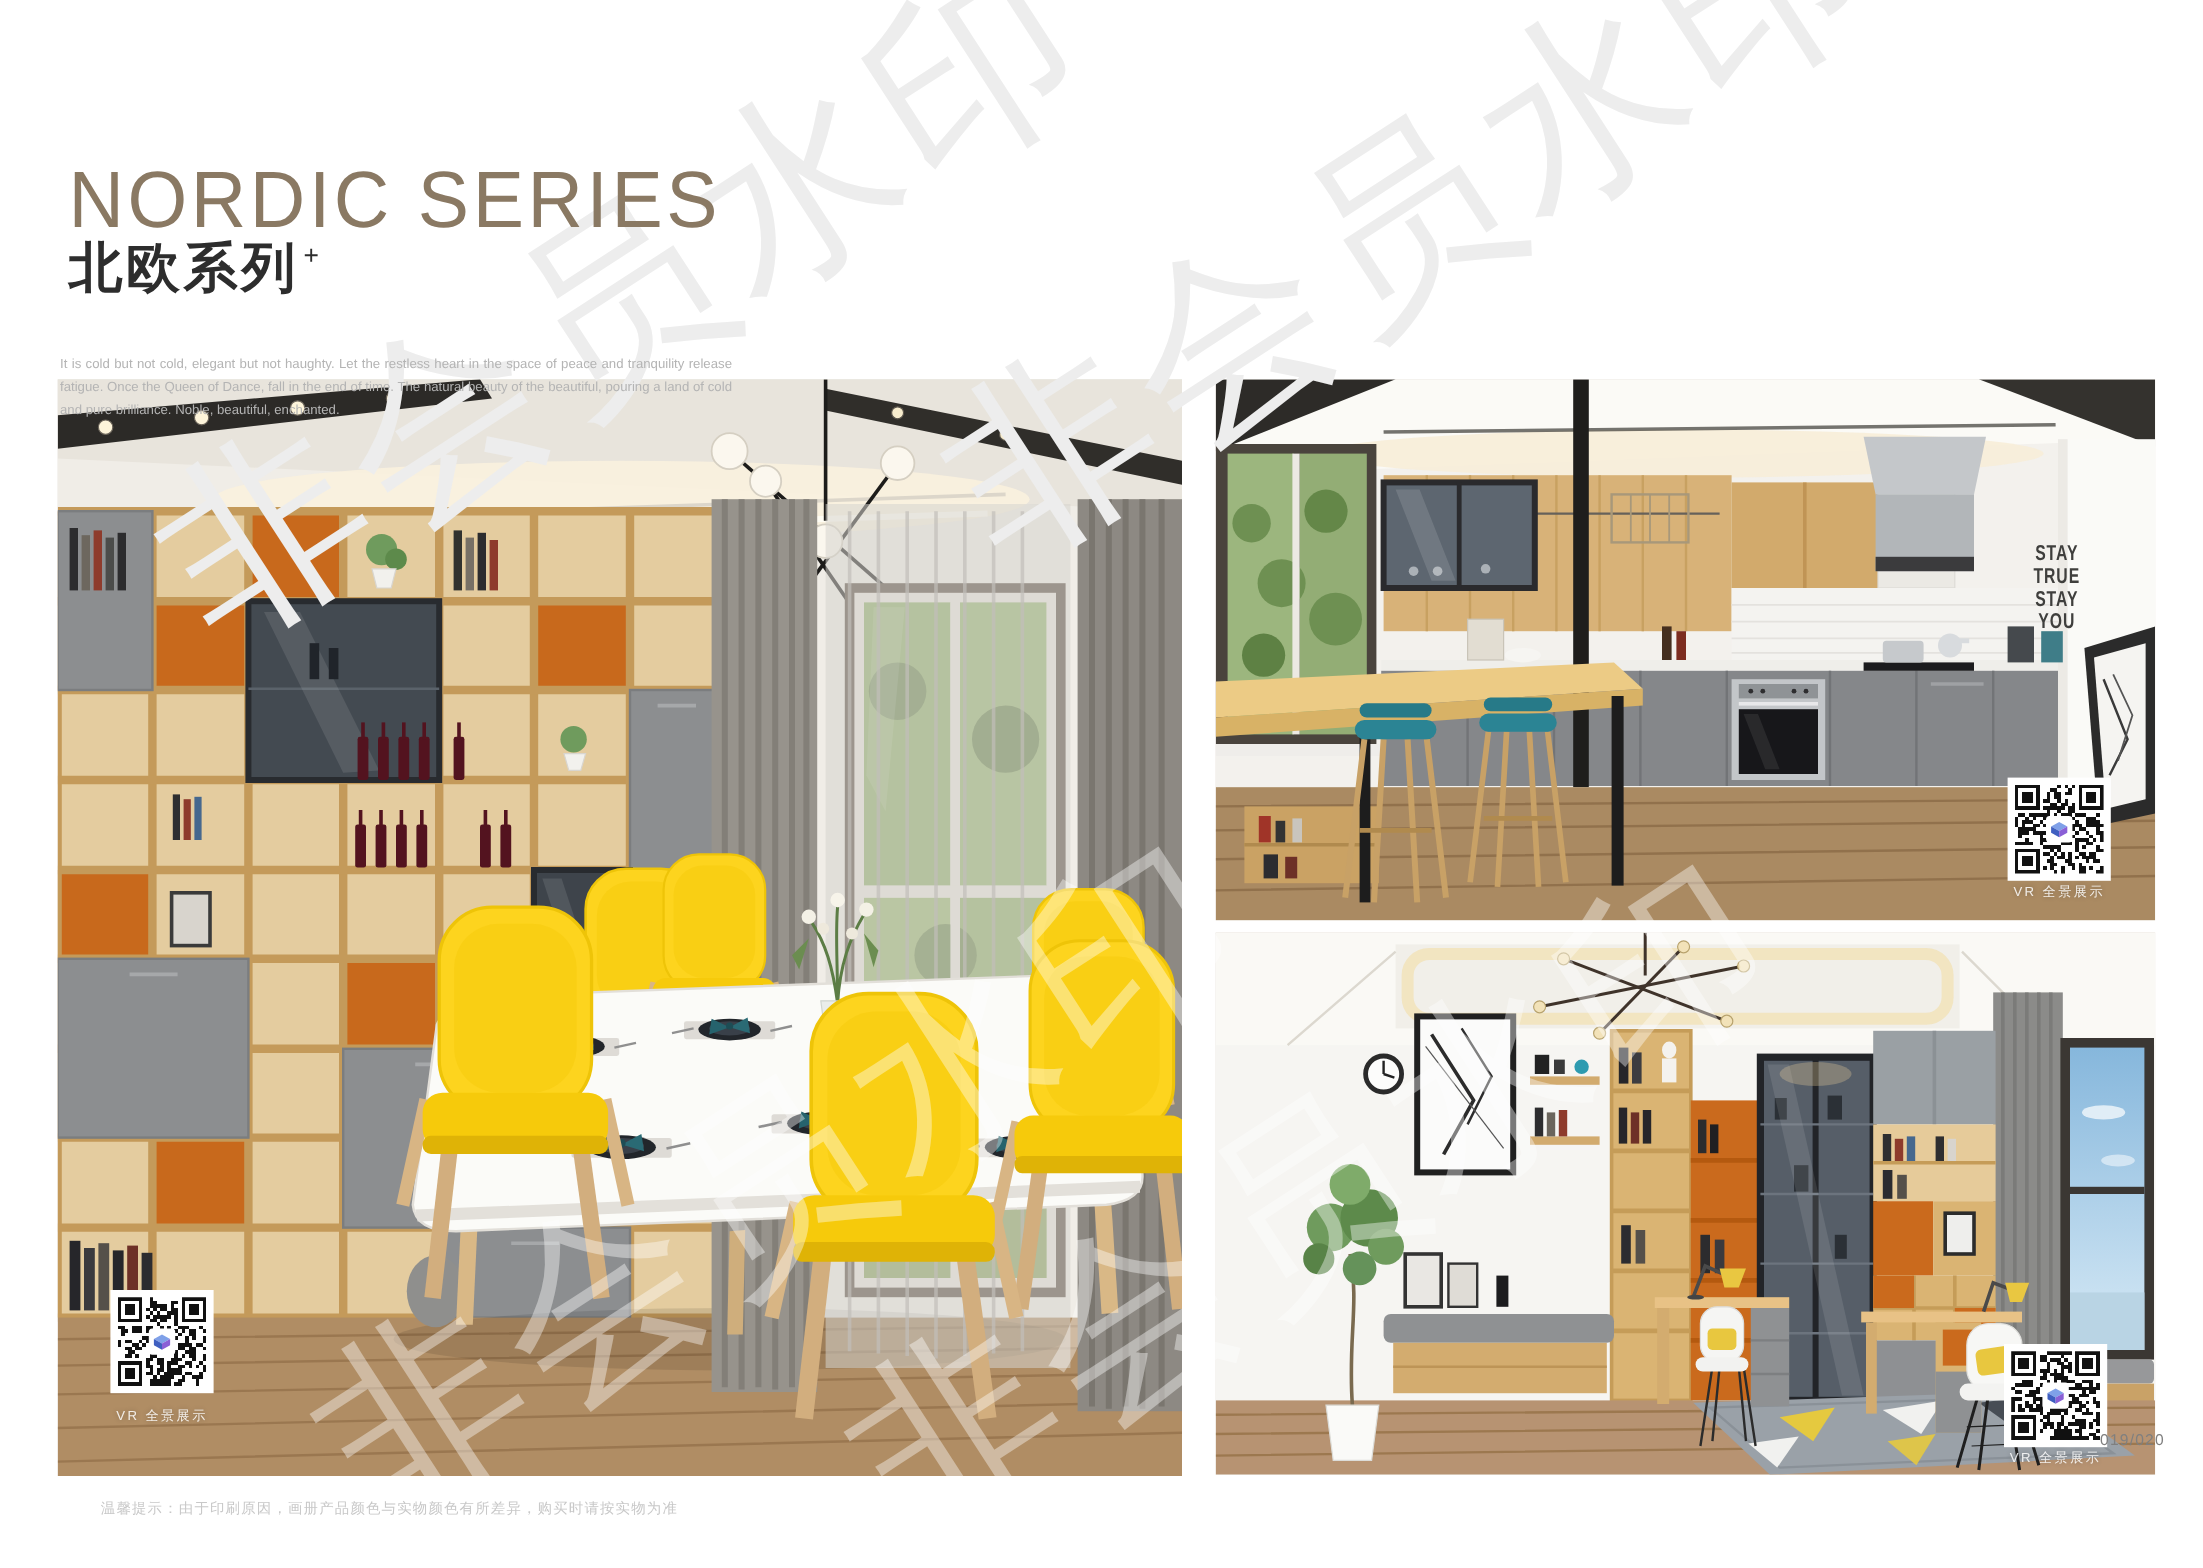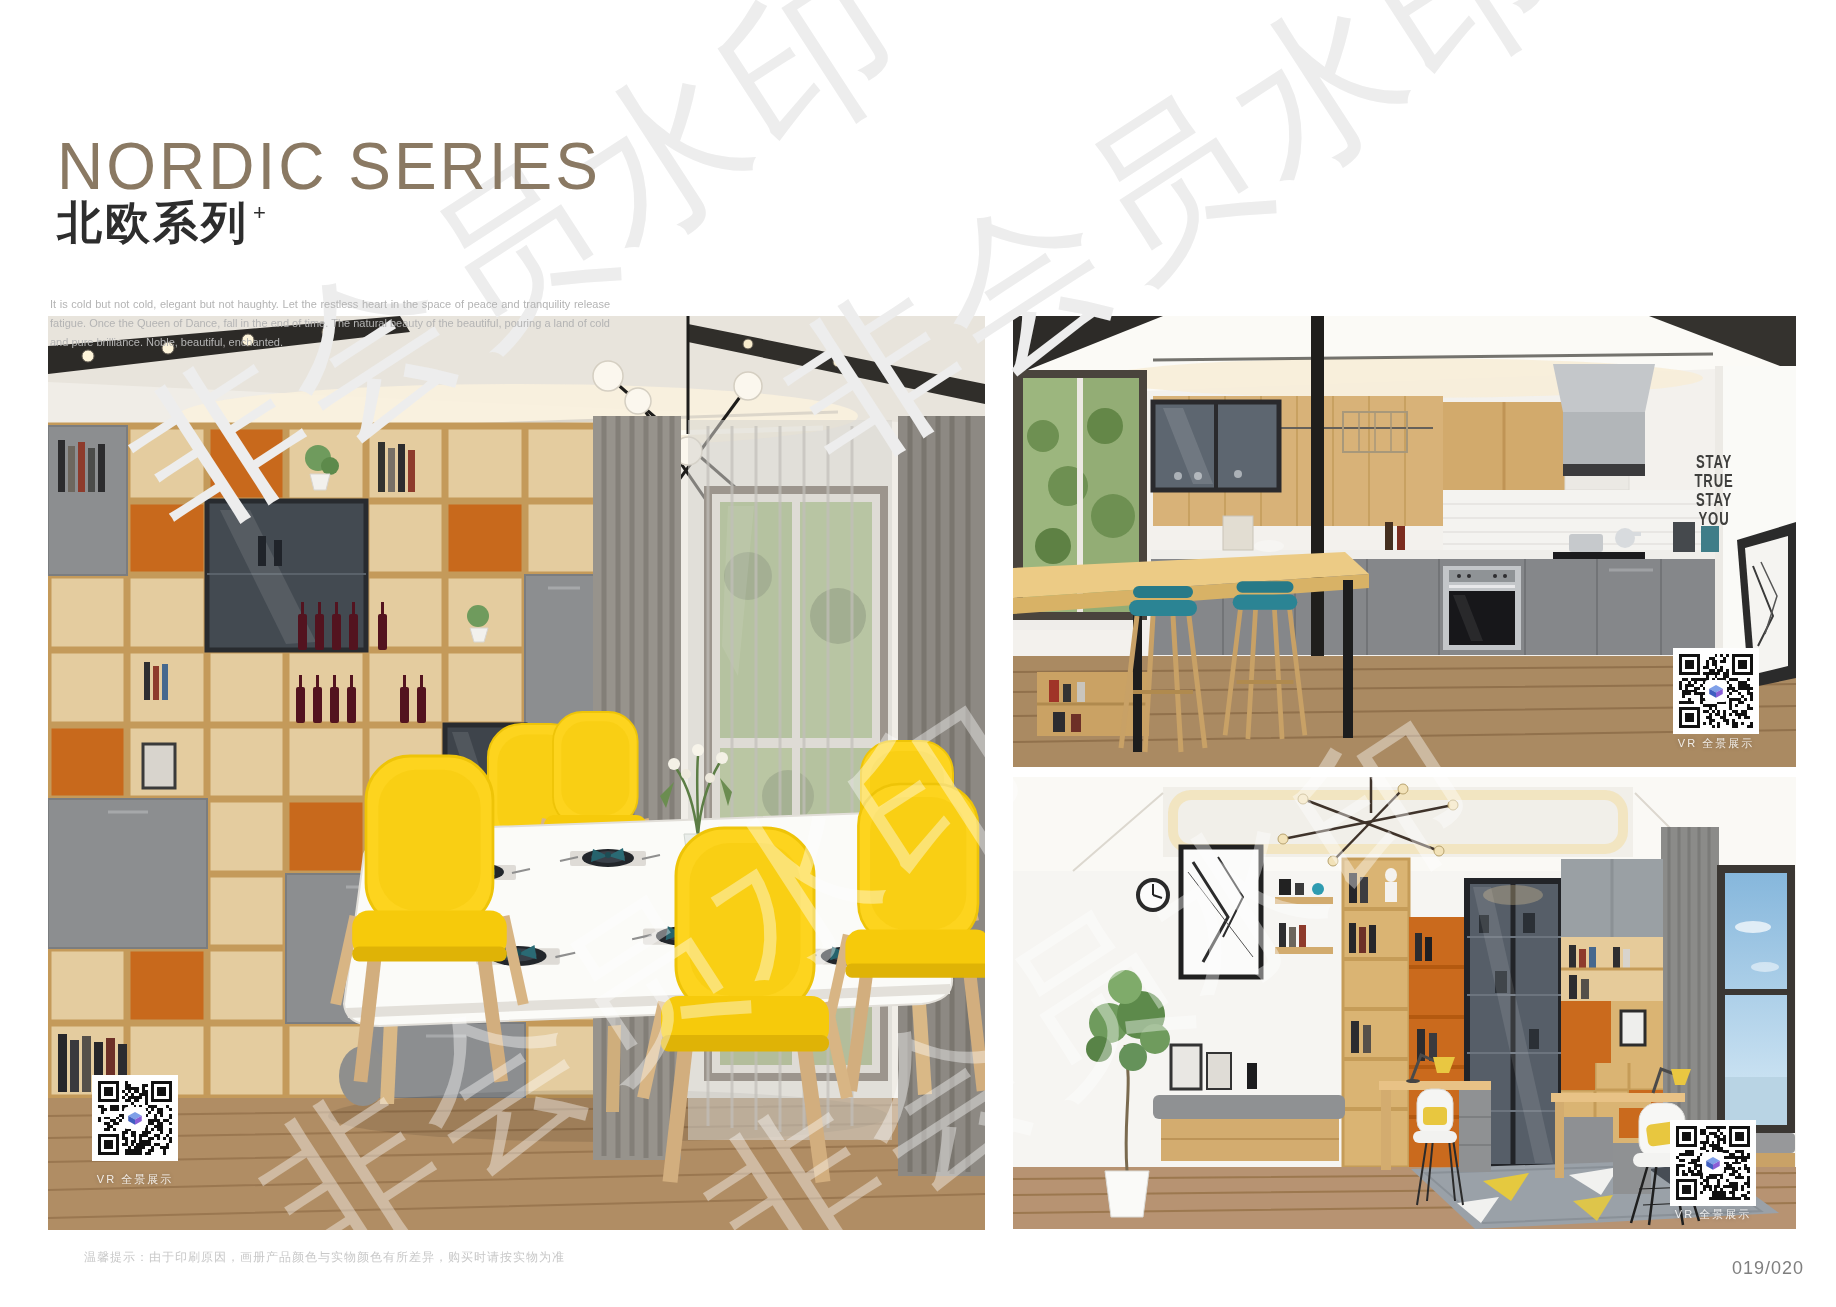--- a/index.html
+++ b/index.html
@@ -44,21 +44,21 @@
   .wm{position:absolute;font-size:168px;letter-spacing:8px;white-space:nowrap;z-index:6;
       transform:translate(-50%,-50%) rotate(-33deg);pointer-events:none;font-weight:400;}
   .wm-gray{color:#ededed;}
   .wm-light{color:rgba(255,255,255,0.40);}
   .wm-a{left:1175px;top:185px;}
   .wm-b{left:650px;top:985px;}
   .wm-c{left:1095px;top:1000px;}
   .wm-d{left:520px;top:252px;}
   
   .disclaimer{position:absolute;left:48px;top:1249px;font-size:12px;color:#c8c8c8;letter-spacing:1px;z-index:8;margin-left:36px;}
-  .page-number{position:absolute;right:52px;top:1258px;font-size:18px;color:#7f7f7f;letter-spacing:1px;z-index:8;}
+  .page-number{position:absolute;right:52px;top:1192px;font-size:13px;color:#7f7f7f;letter-spacing:1px;z-index:8;}
 </style>
 </head>
 <body>
 
 <div class="page">
 
   <header class="header">
     <h1 class="title-en">NORDIC SERIES</h1>
     <h2 class="title-zh"><span>北欧系列</span><sup>+</sup></h2>
     <p class="desc-en">It is cold but not cold, elegant but not haughty. Let the restless heart in the space of peace and tranquility release fatigue. Once the Queen of Dance, fall in the end of time. The natural beauty of the beautiful, pouring a land of cold and pure brilliance. Noble, beautiful, enchanted.</p>

